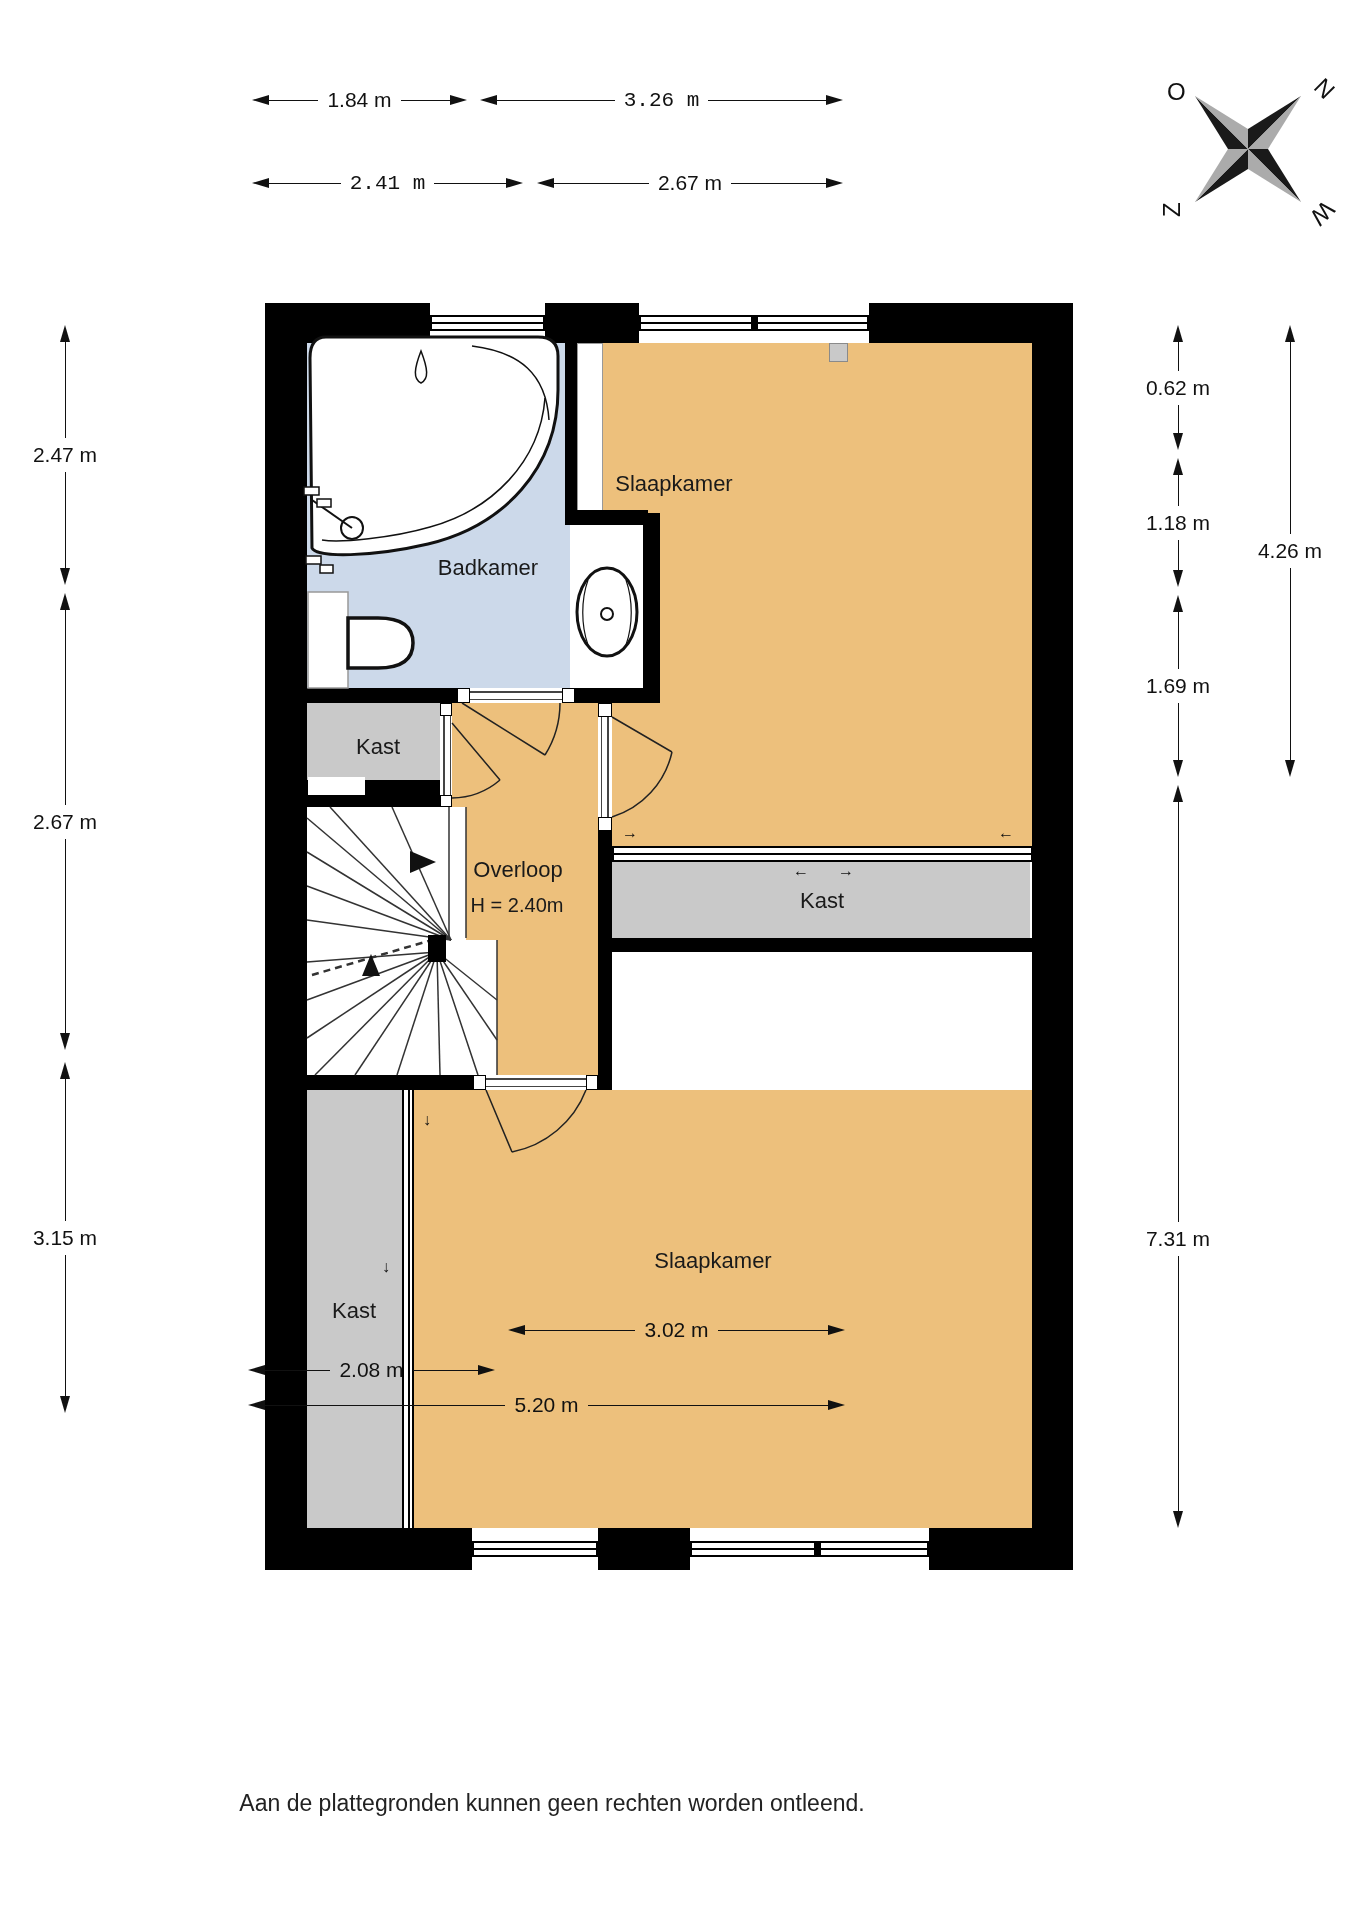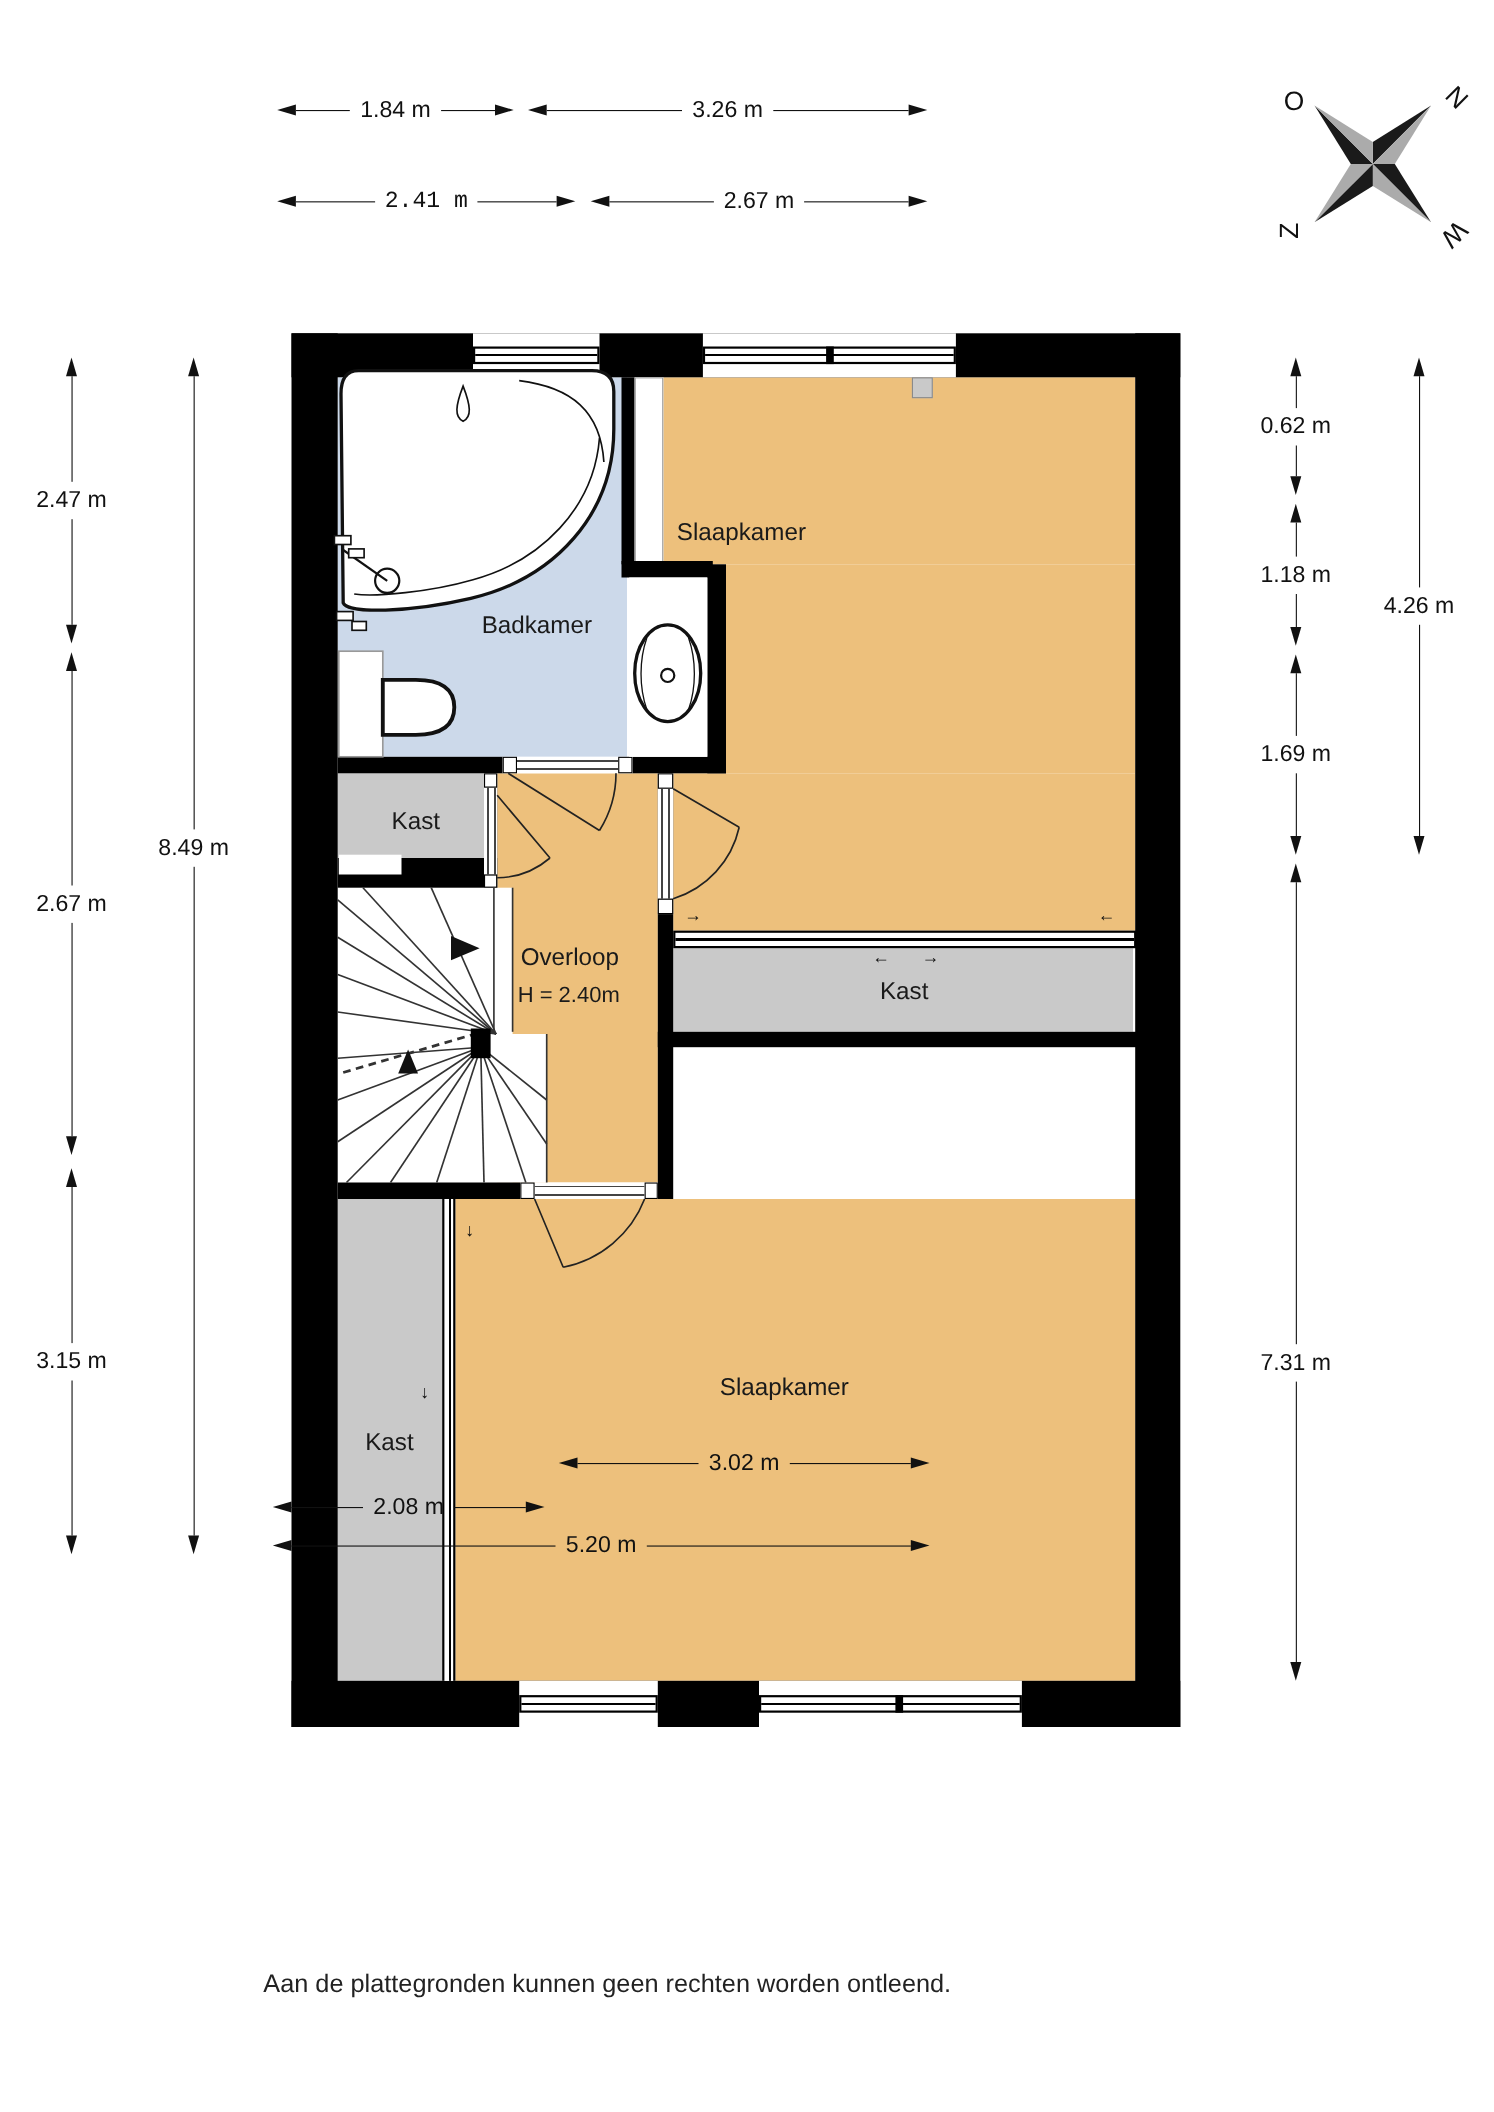--- a/index.html
+++ b/index.html
@@ -185,21 +185,21 @@
   <div class="glyph" style="left:427px;top:1120px;">↓</div>
   <div class="glyph" style="left:386px;top:1267px;">↓</div>
 
   <div class="hdim" style="left:252px;top:86px;width:215px;">
       <span class="tl"></span>
       <span class="hseg"></span>
       <span class="dlbl">1.84 m</span>
       <span class="hseg"></span>
       <span class="tr"></span>
     </div>
-  <div class="hdim" style="left:480px;top:86px;width:363px;">
+  <div class="hdim" style="left:480px;top:86px;width:363px;font-family:Liberation Mono, monospace;">
       <span class="tl"></span>
       <span class="hseg"></span>
       <span class="dlbl">3.26 m</span>
       <span class="hseg"></span>
       <span class="tr"></span>
     </div>
   <div class="hdim" style="left:252px;top:169px;width:271px;font-family:Liberation Mono, monospace;">
       <span class="tl"></span>
       <span class="hseg"></span>
       <span class="dlbl">2.41 m</span>
@@ -247,27 +247,20 @@
       <span class="vseg"></span>
       <span class="dlbl">2.67 m</span>
       <span class="vseg"></span>
       <span class="td"></span>
     </div>
   <div class="vdim" style="left:50px;top:1062px;height:351px;">
       <span class="tu"></span>
       <span class="vseg"></span>
       <span class="dlbl">3.15 m</span>
       <span class="vseg"></span>
-      <span class="td"></span>
-    </div>
-  <div class="vdim" style="left:161px;top:325px;height:1088px;">
-      <span class="tu"></span>
-      <span class="vseg" style="flex-grow:44;"></span>
-      <span class="dlbl">8.49 m</span>
-      <span class="vseg" style="flex-grow:65;"></span>
       <span class="td"></span>
     </div>
 
   <div class="vdim" style="left:1163px;top:325px;height:125px;">
       <span class="tu"></span>
       <span class="vseg"></span>
       <span class="dlbl">0.62 m</span>
       <span class="vseg"></span>
       <span class="td"></span>
     </div>

